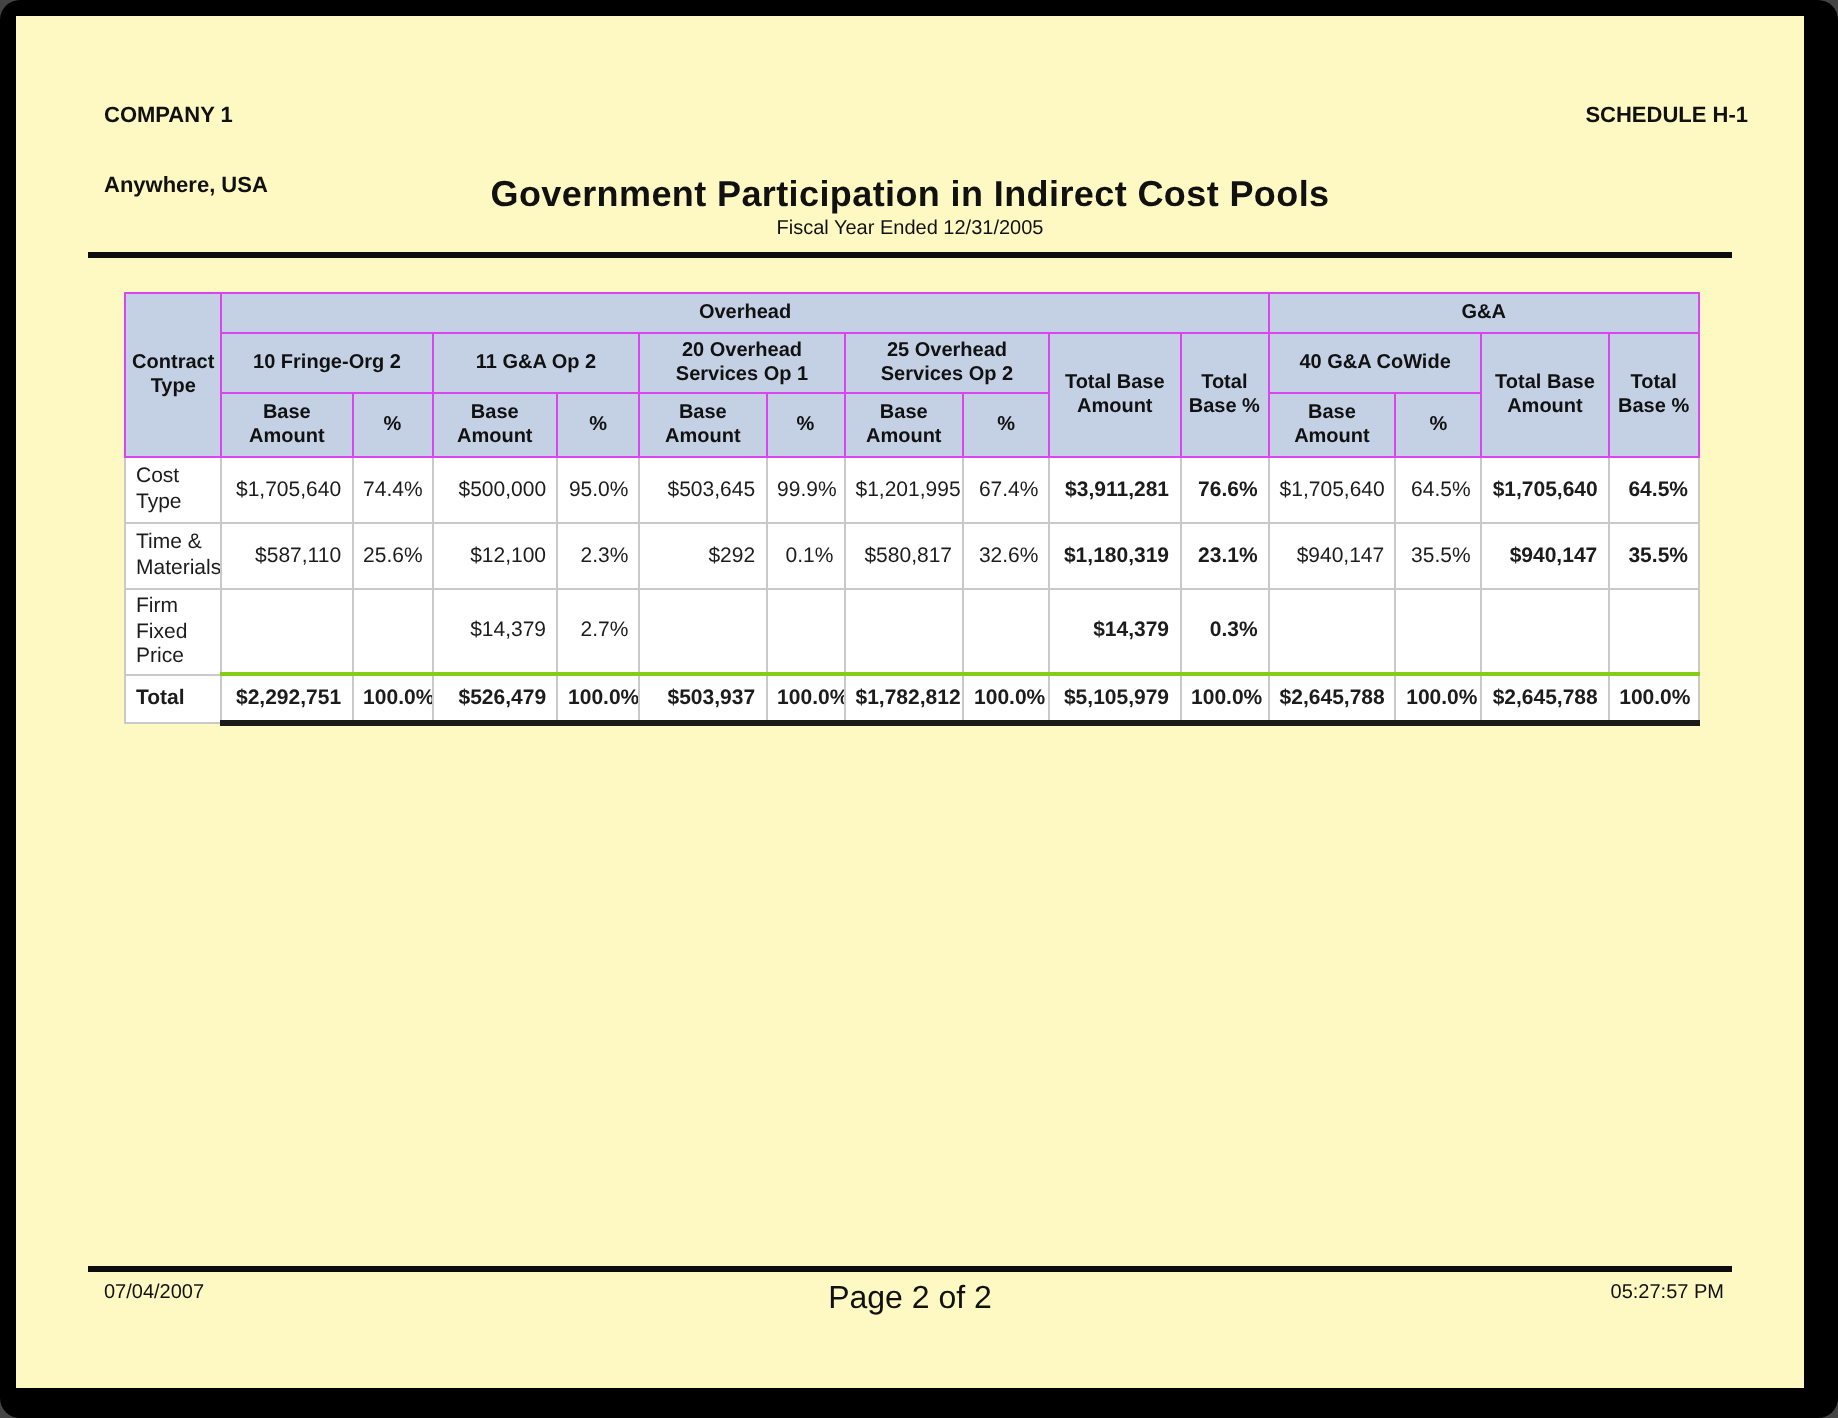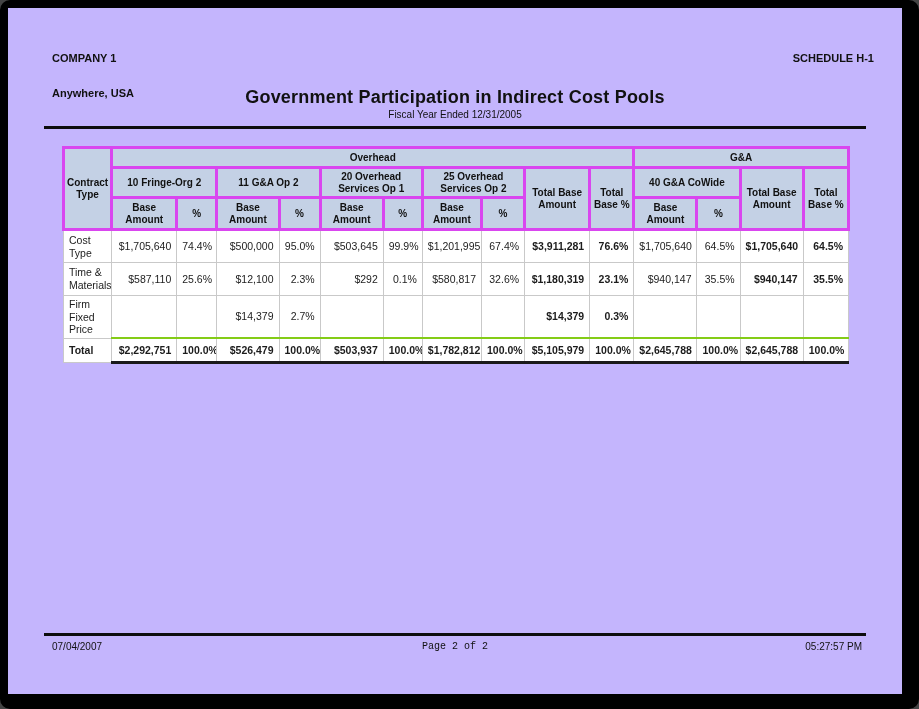--- a/index.html
+++ b/index.html
@@ -10,44 +10,44 @@
     background: #000;
     border-radius: 10px;
     overflow: hidden;
     font-family: "Liberation Sans", sans-serif;
     color: #111;
   }
   .page {
     position: absolute;
     left: 8px; top: 8px;
     width: 894px; height: 686px;
-    background: #c4b5fd;
+    background: #fef9c3;
   }
   .abs { position: absolute; }
   .company   { left: 44px; top: 44px; font-size: 11px; font-weight: bold; }
   .location  { left: 44px; top: 63px; font-size: 11px; font-weight: bold; margin-top: 16px; }
   .schedule  { right: 28px; top: 44px; font-size: 11px; font-weight: bold; }
   .title     { left: 0; top: 79px; width: 100%; text-align: center; font-size: 18px; font-weight: bold; letter-spacing: 0.2px; }
   .subtitle  { left: 0; top: 101px; width: 100%; text-align: center; font-size: 10px; }
   .rule      { left: 36px; width: 822px; height: 3px; background: #0d0d0d; }
   .top-rule  { top: 118px; }
   .foot-rule { top: 625px; }
   .foot-date { left: 44px; top: 633px; font-size: 10px; }
-  .foot-page { left: 0; top: 633px; width: 100%; text-align: center; font-size: 10px; font-family: Liberation Mono, monospace; }
+  .foot-page { left: 0; top: 633px; width: 100%; text-align: center; font-size: 16px; }
   .foot-time { right: 40px; top: 633px; font-size: 10px; }
 
   .tbl-wrap { left: 54px; top: 138px; }
   table.report {
     border-collapse: collapse;
     table-layout: fixed;
     width: 788px;
   }
   table.report th {
     background: #c4d1e5;
-    border: 3px solid #d946ef;
+    border: 1px solid #d946ef;
     font-size: 10px;
     font-weight: bold;
     text-align: center;
     vertical-align: middle;
     padding: 1px 2px;
     color: #111;
     line-height: 1.2;
   }
   tr.h1 th { height: 20px; }
   tr.h2 th { height: 30px; }

